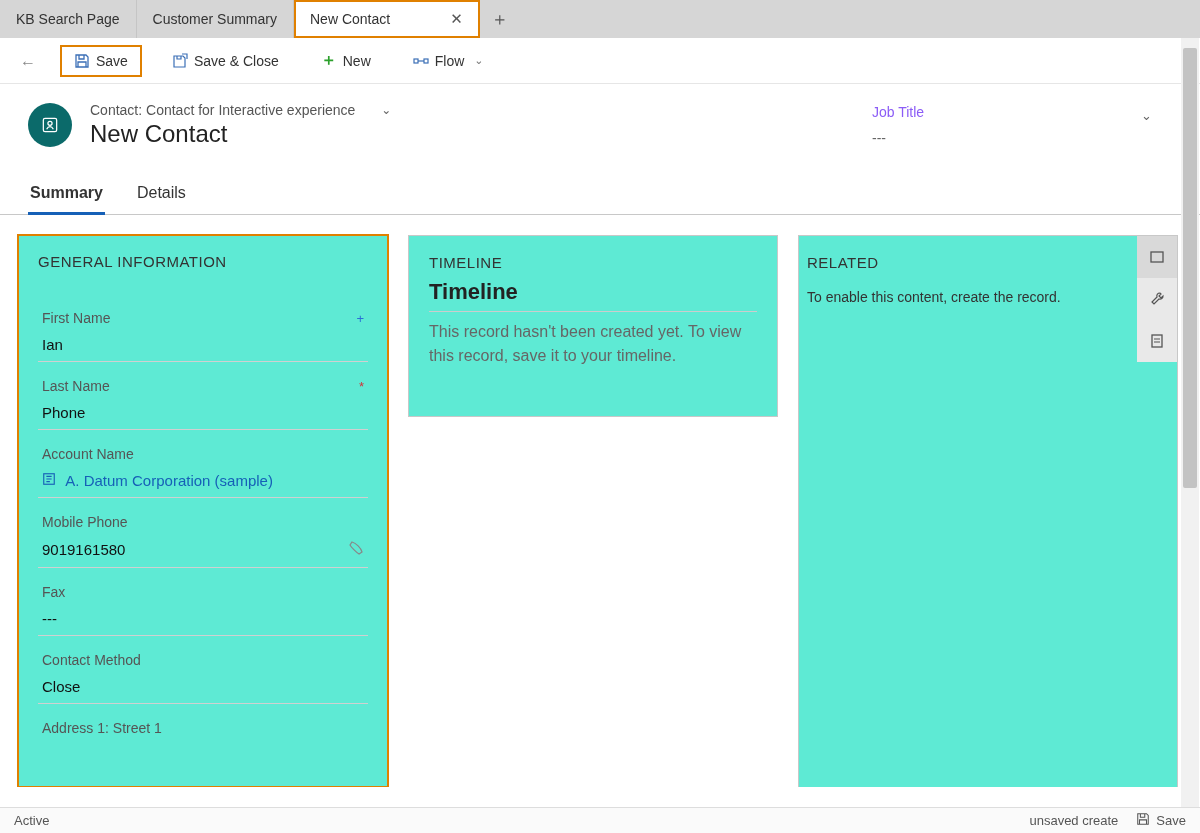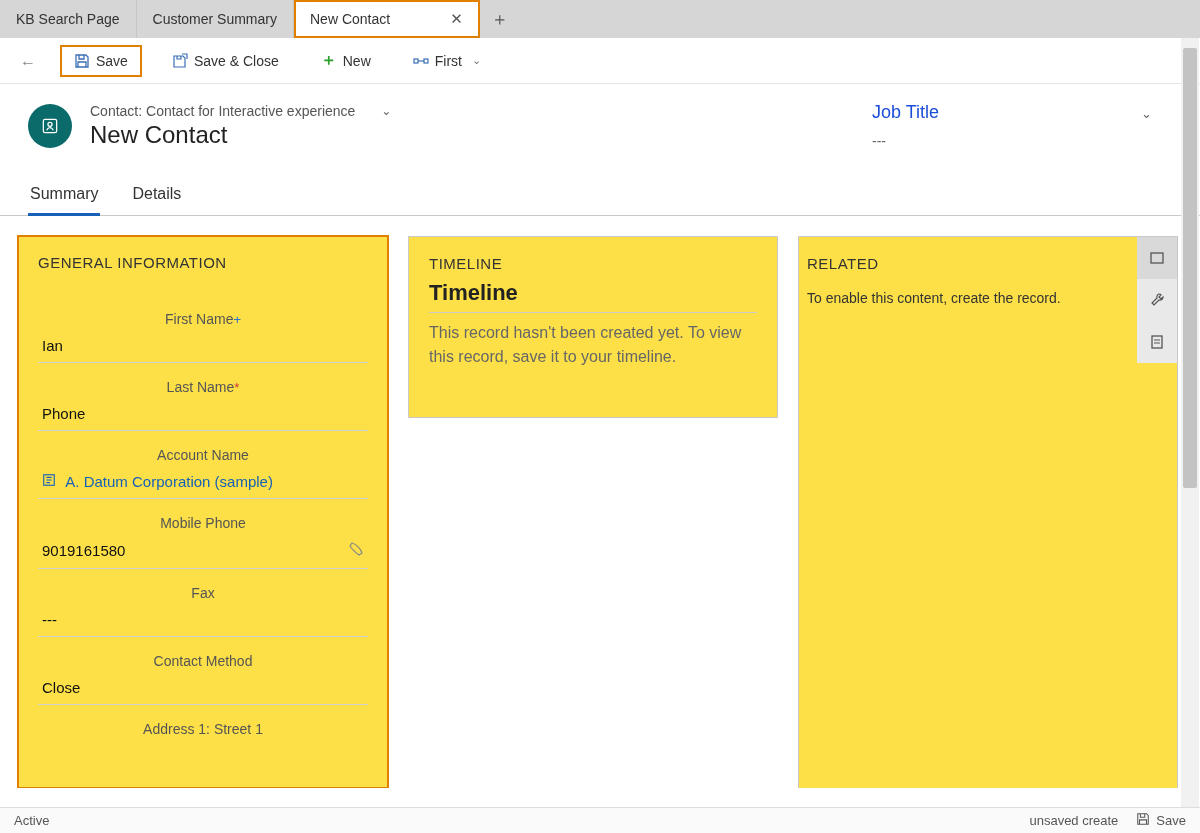--- a/index.html
+++ b/index.html
@@ -24,44 +24,44 @@
   .chev{color:#777;font-size:11px;margin-left:4px}
   
   .header{display:flex;align-items:center;padding:18px 28px 10px 28px}
   .badge{width:44px;height:44px;border-radius:50%;background:#0b6a6a;display:flex;align-items:center;justify-content:center;margin-right:18px}
   .badge svg{width:20px;height:20px;fill:none;stroke:#fff;stroke-width:1.5}
   .headtext{flex:1}
   .formsel{color:#555;font-size:14px;display:flex;align-items:center;gap:22px}
   .formsel .chev{font-size:12px;color:#666}
   .entitytitle{font-size:24px;color:#222;margin-top:2px}
   .jobbox{width:300px;padding-right:20px}
-  .joblabel{font-size:18px;color:#1d4ed8}
+  .joblabel{font-size:14px;color:#8b5cf6}
   .jobval{color:#666;margin-top:10px}
   .jobchev{float:right;color:#666;font-size:13px;margin-top:4px}
   
   .formtabs{display:flex;gap:30px;padding:20px 28px 0 28px;border-bottom:1px solid #c8c8c8}
   .ftab{padding:6px 2px 10px 2px;font-size:16px;color:#333;cursor:pointer}
-  .ftab.active{border-bottom:3px solid #1660b7;font-weight:400;margin-bottom:-1px}
+  .ftab.active{border-bottom:3px solid #1660b7;font-weight:700;margin-bottom:-1px}
   
   .main{display:flex;gap:20px;padding:20px 22px 0 18px;height:572px;overflow:hidden}
-  .panel{border:1px solid #c8c8c8;background:#fde047}
+  .panel{border:1px solid #c8c8c8;background:#5eead4}
   .panel.general{width:370px;outline:2px solid #e08000;outline-offset:-1px;border:none;padding:18px 0 0 0;overflow:hidden}
   .panel.timeline{width:370px;padding:18px 20px;height:182px}
   .panel.related{flex:1;padding:18px 8px;position:relative;height:640px}
   .paneltitle{font-size:15px;letter-spacing:.5px;color:#333;padding:0 20px;margin-bottom:30px}
   .timeline h2{font-size:22px;margin:8px 0 6px 0}
   .timeline .sub{border-top:1px solid #ccc;padding-top:8px;color:#666;font-size:16px;line-height:1.5}
   .related .msg{color:#333;font-size:14px}
   .railicons{position:absolute;right:0;top:0;width:40px;background:#e9e9e9}
   .railicons .ri{height:42px;display:flex;align-items:center;justify-content:center;color:#555;font-size:16px;cursor:pointer}
   .railicons .ri.first{background:#d9d9d9}
   
   .fields{padding:0 20px}
   .field{border-bottom:1px solid #d0d0d0;padding:10px 4px 8px 4px;margin:0 0 6px 0}
-  .flabel{font-size:14px;color:#555;display:flex;justify-content:center;align-items:center}
+  .flabel{font-size:14px;color:#555;display:flex;justify-content:space-between;align-items:center}
   .flabel .req{color:#d13438;font-size:13px}
   .flabel .rec{color:#2a6fd6;font-size:13px}
   .fval{margin-top:10px;font-size:15px;color:#111;display:flex;align-items:center;justify-content:space-between}
   .fval.link{color:#1660b7}
   .lkicon{display:inline-flex;margin-right:6px}
   .phoneico{color:#888}
   
   .statusbar{position:absolute;bottom:0;left:0;right:0;height:26px;border-top:1px solid #ddd;background:#fafafa;display:flex;align-items:center;padding:0 14px;font-size:13px;color:#555}
   .statusbar .spacer{flex:1}
   .statusbar .sbtn{display:flex;align-items:center;gap:6px;margin-left:18px;cursor:pointer;color:#555}
@@ -110,21 +110,21 @@
     <span>New</span>
   </div>
   <div class="cmd">
     <span class="ico ico-flow">
       <svg width="16" height="16" viewBox="0 0 16 16">
           <rect x="1" y="6" width="4" height="4" fill="none" stroke="#3b6fb6" stroke-width="1.2"></rect>
           <rect x="11" y="6" width="4" height="4" fill="none" stroke="#3b6fb6" stroke-width="1.2"></rect>
           <path d="M5 8h6" stroke="#3b6fb6" stroke-width="1.2"></path>
         </svg>
     </span>
-    <span>First</span>
+    <span>Flow</span>
     <span class="chev">⌄</span>
   </div>
 </div>
 
 <div class="header">
   <div class="badge">
     <svg viewBox="0 0 24 24">
         <rect x="4" y="4" width="16" height="16" rx="2"></rect>
         <circle cx="12" cy="10" r="2.5"></circle>
         <path d="M8 17c1-2 3-3 4-3s3 1 4 3"></path>

